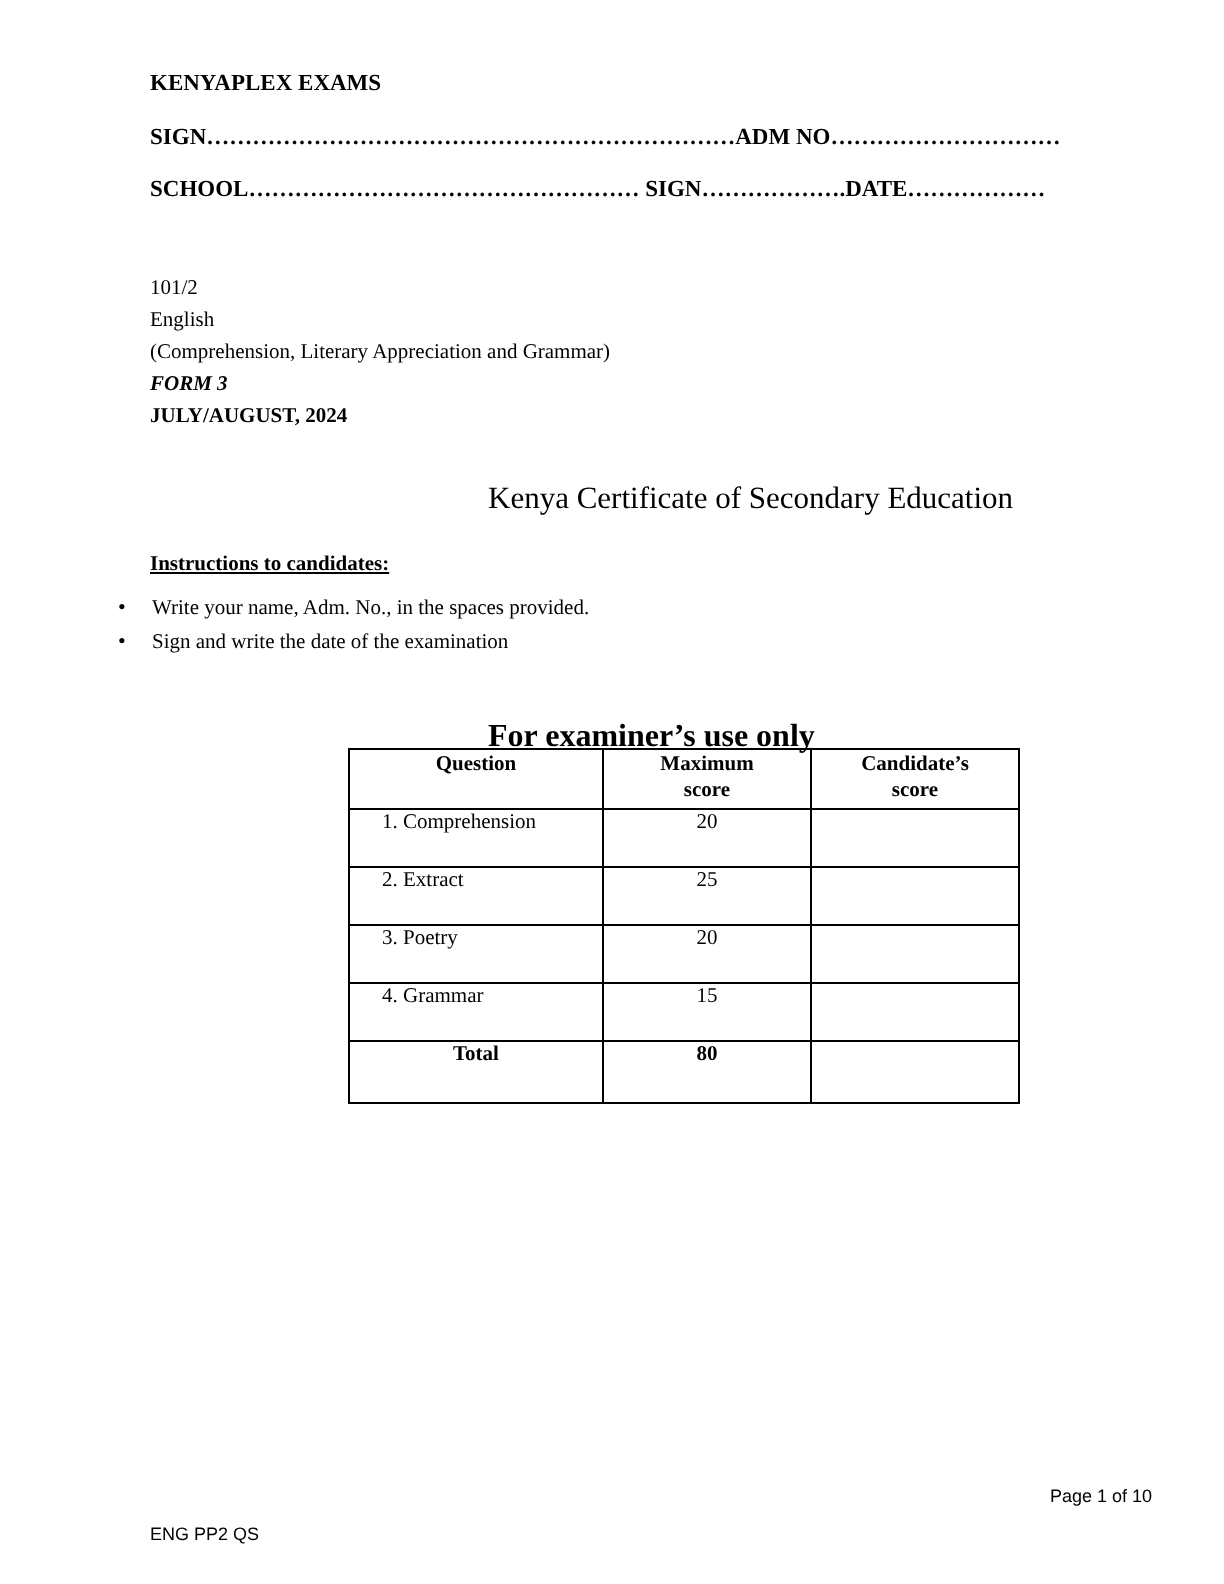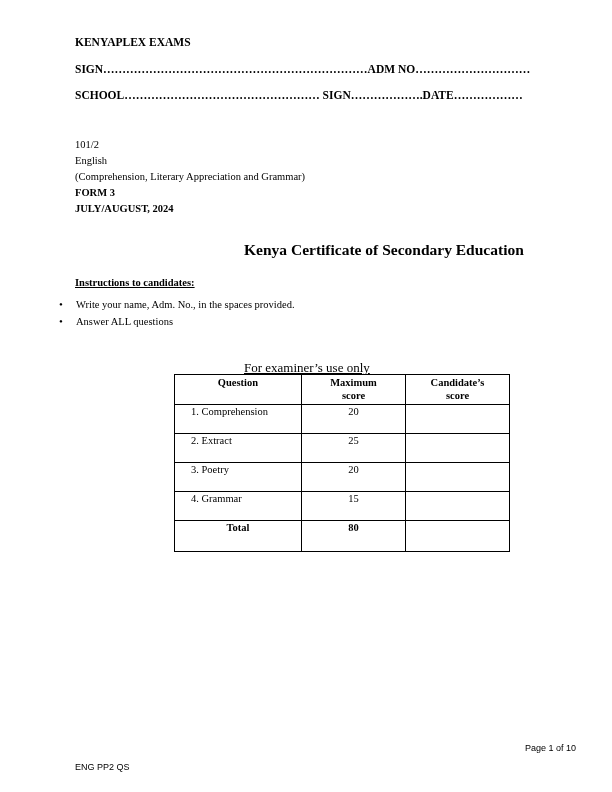--- a/index.html
+++ b/index.html
@@ -2,54 +2,54 @@
 <html><head>
 <meta charset="utf-8">
 <style>
   html, body { margin: 0; padding: 0; background: #ffffff; }
   body { width: 612px; height: 792px; position: relative; overflow: hidden;
          font-family: "Liberation Serif", serif; color: #000; }
   .abs { position: absolute; white-space: nowrap; margin-left: 40px; }
   .b { font-weight: bold; }
   .t11 { font-size: 11.5px; }
   .t10 { font-size: 10.5px; }
-  .title { font-size: 15.5px; font-weight: bold; }
+  .title { font-size: 15.5px; font-weight: normal; }
   .u { text-decoration: underline; }
   .bullets { position: absolute; left: 55px; top: 293px; margin: 4px; padding: 0; list-style: none; }
   .bullets li { font-size: 10.5px; height: 17px; line-height: 15px; position: relative; padding-left: 17px; }
   .bullets li::before { content: "•"; position: absolute; left: 0; top: 0; font-size: 11px; }
   table.exam { position: absolute; left: 174px; top: 374px; border-collapse: collapse;
                font-size: 10.5px; }
   table.exam td, table.exam th { border: 1.2px solid #000; padding: 0 16px; vertical-align: top; }
   table.exam th { font-weight: bold; text-align: center; line-height: 13px; height: 28px; padding-top: 1px; }
   table.exam td { height: 28px; line-height: 14px; }
   table.exam td.c { text-align: center; }
   table.exam tr.total td { height: 30px; font-weight: bold; text-align: center; }
-  .caption { position: absolute; left: 244px; top: 360px; font-size: 13px; font-weight: normal; text-decoration: underline; }
+  .caption { position: absolute; left: 244px; top: 360px; font-size: 16px; font-weight: bold; text-decoration: underline; }
   .footer { font-family: "Liberation Sans", sans-serif; font-size: 9px; }
 </style>
 </head>
 <body>
 
 <div class="abs b t11" style="left:35px; top:36px;">KENYAPLEX EXAMS</div>
 <div class="abs b t11" style="left:35px; top:63px;">SIGN……………………………………………………………ADM NO…………………………</div>
 <div class="abs b t11" style="left:35px; top:89px;">SCHOOL…………………………………………… SIGN……………….DATE………………</div>
 
 <div class="abs t10" style="left:35px; top:139px;">101/2</div>
 <div class="abs t10" style="left:35px; top:155px;">English</div>
 <div class="abs t10" style="left:35px; top:171px;">(Comprehension, Literary Appreciation and Grammar)</div>
-<div class="abs t10 b" style="left:35px; top:187px;">FORM 3</div>
+<div class="abs t10 b" style="left:35px; top:187px;font-style:italic;">FORM 3</div>
 <div class="abs t10 b" style="left:35px; top:203px;">JULY/AUGUST, 2024</div>
 
 <div class="abs title" style="left:204px; top:241px;">Kenya Certificate of Secondary Education</div>
 
 <div class="abs t10 b u" style="left:35px; top:277px;">Instructions to candidates:</div>
 <ul class="bullets">
   <li>Write your name, Adm. No., in the spaces provided.</li>
-  <li>Answer ALL questions</li>
+  <li>Sign and write the date of the examination</li>
 </ul>
 
 <div class="caption">For examiner’s use only</div>
 <table class="exam">
   <tbody>
       <tr>
     <th style="width:94px;">Question</th>
     <th style="width:71px;">Maximum score</th>
     <th style="width:71px;">Candidate’s score</th>
   </tr>

